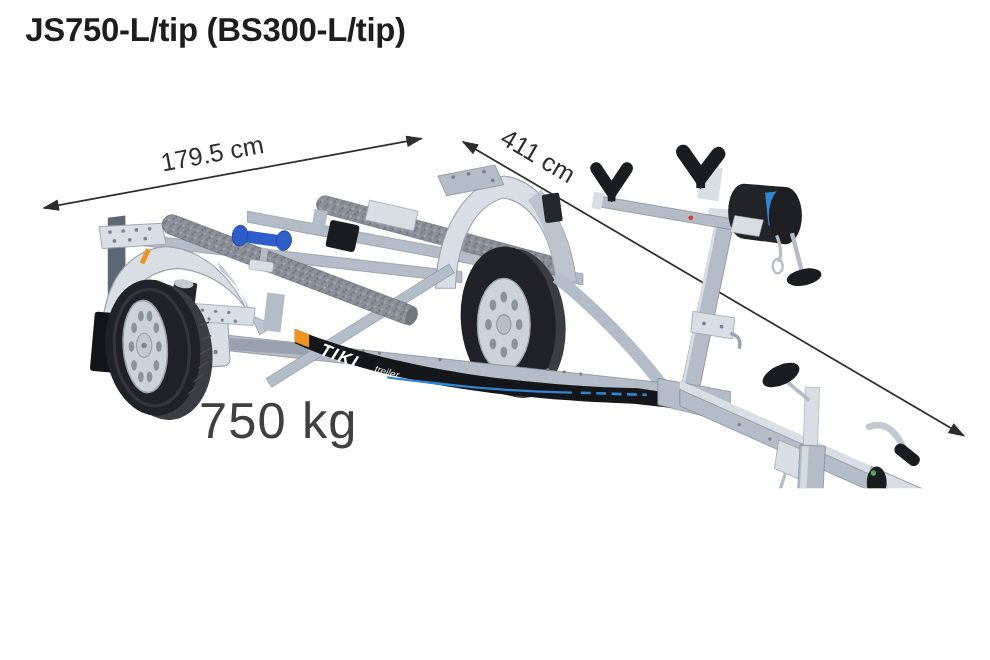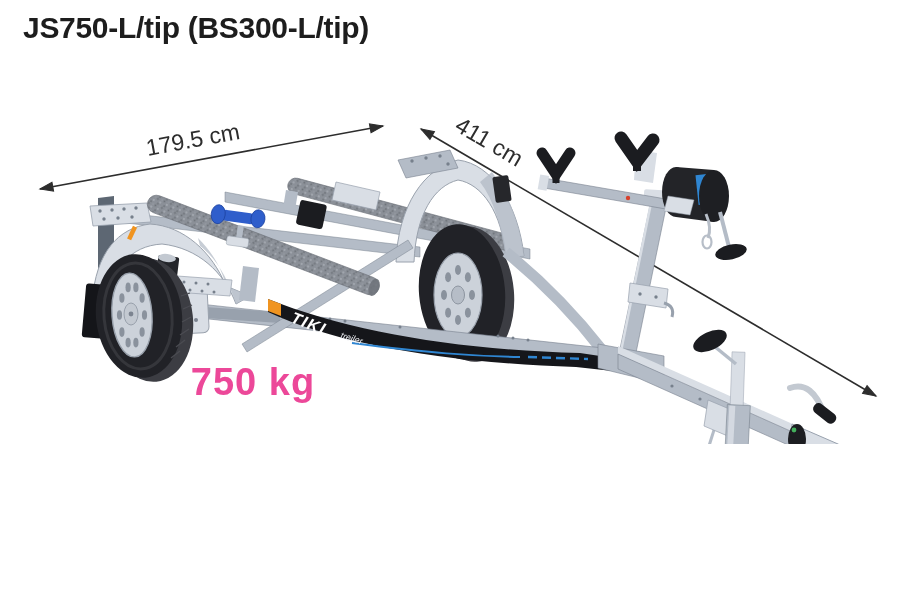--- a/index.html
+++ b/index.html
@@ -5,21 +5,21 @@
   html,body{margin:0;padding:0;background:#fff;}
   #stage{position:relative;width:900px;height:444px;background:var(--page-bg,#fff);overflow:hidden;
          font-family:"Liberation Sans",sans-serif;}
   .title{position:absolute;left:23px;top:11px;font-size:30px;font-weight:700;letter-spacing:-.3px;
          color:var(--title,#1d1d1d);}
   .dim-label{position:absolute;font-size:23px;font-weight:400;color:var(--annotation,#2d2d2d);
              white-space:nowrap;}
   .dim-label.w{left:193px;top:140px;transform:translate(-50%,-50%) rotate(-10.5deg);}
   .dim-label.l{left:489px;top:142px;transform:translate(-50%,-50%) rotate(30.5deg);}
   .weight{position:absolute;left:253px;top:382px;transform:translate(-50%,-50%);
-          font-size:38px;font-weight:700;color:#ec4899;letter-spacing:1px;}
+          font-size:46px;font-weight:400;color:#404040;letter-spacing:1px;}
   svg{position:absolute;left:0;top:0;}
   text{font-family:"Liberation Sans",sans-serif;}
 </style>
 </head>
 <body>
 
 <div id="stage">
 
   <div class="title">JS750-L/tip (BS300-L/tip)</div>
 

